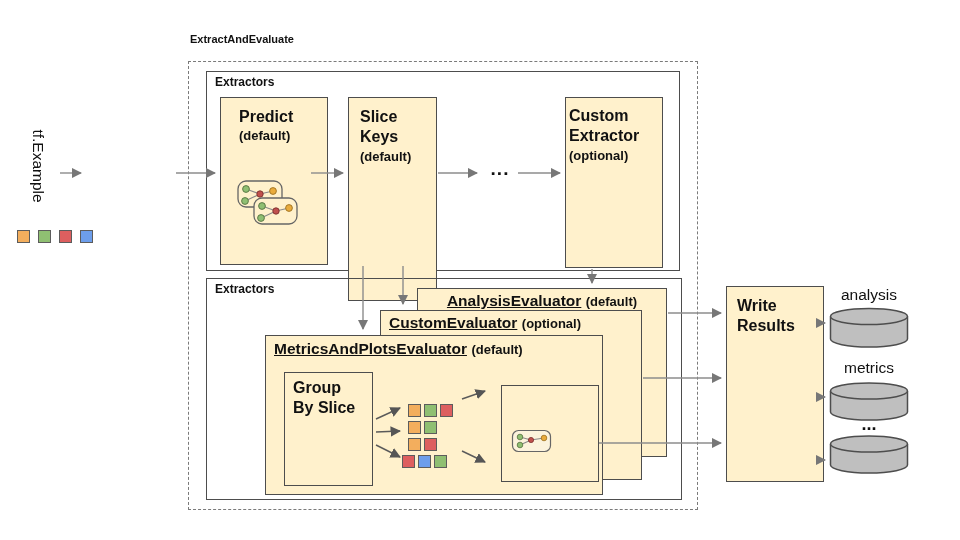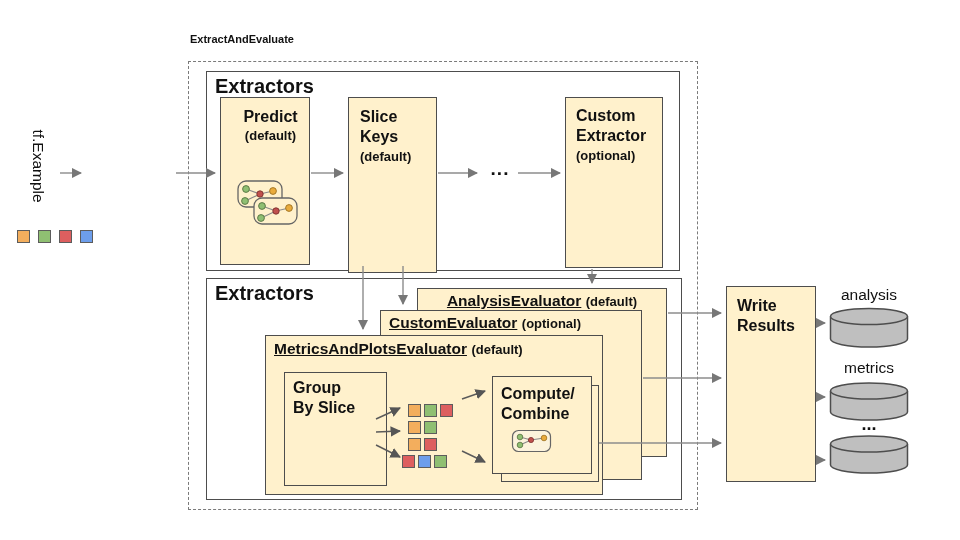--- a/index.html
+++ b/index.html
@@ -3,21 +3,21 @@
 <meta charset="utf-8">
 <style>
   html,body{margin:0;padding:0;background:#fff;}
   .canvas{position:relative;width:960px;height:540px;background:#ffffff;overflow:hidden;
           font-family:"Liberation Sans",sans-serif;color:#111;}
   .abs{position:absolute;box-sizing:border-box;}
   .ybox{position:absolute;box-sizing:border-box;background:#FFF1CC;border:1.5px solid #4d4d4d;}
   .container{position:absolute;box-sizing:border-box;border:1.5px solid #4d4d4d;background:transparent;}
   .dashed{position:absolute;box-sizing:border-box;border:1.6px dashed #7a7a7a;background:transparent;}
   .diagram-title{font-size:11px;font-weight:700;}
-  .sec-label{font-size:20px;font-weight:700;position:absolute;left:8px;top:3px;}
+  .sec-label{font-size:12px;font-weight:700;position:absolute;left:8px;top:3px;}
   .t1{font-weight:700;font-size:16px;line-height:1.28;white-space:pre-line;}
   .t2{font-weight:700;font-size:13px;line-height:1.25;margin-top:1px;}
   .ev-head{white-space:nowrap;}
   .ev-big{font-weight:700;font-size:15.5px;text-decoration:underline;}
   .ev-small{font-weight:700;font-size:13px;}
   .rot{transform:rotate(90deg);transform-origin:center center;font-size:15.5px;text-align:center;}
   .sq{display:inline-block;width:13px;height:13px;border:1.4px solid #5c5c5c;box-sizing:border-box;}
   .sqrow{position:absolute;display:flex;gap:3px;}
   .ellipsis{font-weight:700;font-size:19px;letter-spacing:1px;}
   .store-label{position:absolute;width:90px;text-align:center;font-size:15.5px;}
@@ -39,21 +39,21 @@
     </div>
 
 
   <div class="abs diagram-title" style="left:190px;top:33px;">ExtractAndEvaluate</div>
   <div class="dashed" style="left:188px;top:61px;width:510px;height:449px;"></div>
 
   <div class="container" style="left:206px;top:71px;width:474px;height:200px;">
     <span class="sec-label">Extractors</span>
   </div>
 
-  <div class="ybox" style="left:220px;top:97px;width:90px;height:168px;padding:9px 0 0 11px;text-align:center;">
+  <div class="ybox" style="left:220px;top:97px;width:108px;height:168px;padding:9px 0 0 18px;">
     <div class="t1">Predict</div>
     <div class="t2">(default)</div>
   </div>
 
   <svg class="abs" style="left:236px;top:178px;" width="62" height="48" viewBox="0 0 62 48">
     <rect x="2" y="3" width="44" height="26" rx="8" fill="#FFF1CC" stroke="#666" stroke-width="1.3"></rect>
     <g stroke="#8a8a8a" stroke-width="1.2">
       <line x1="10" y1="11" x2="24" y2="16"></line>
         <line x1="9" y1="23" x2="24" y2="16"></line>
         <line x1="24" y1="16" x2="37" y2="13"></line>
@@ -67,29 +67,29 @@
       <line x1="26" y1="28" x2="40" y2="33"></line>
         <line x1="25" y1="40" x2="40" y2="33"></line>
         <line x1="40" y1="33" x2="53" y2="30"></line>
     </g>
     <circle cx="26" cy="28" r="3.4" fill="#8FBF72" stroke="#55713f" stroke-width="0.9"></circle>
     <circle cx="25" cy="40" r="3.4" fill="#8FBF72" stroke="#55713f" stroke-width="0.9"></circle>
     <circle cx="40" cy="33" r="3.2" fill="#C0504D" stroke="#7c2f2d" stroke-width="0.9"></circle>
     <circle cx="53" cy="30" r="3.4" fill="#E9AB3C" stroke="#9c7020" stroke-width="0.9"></circle>
   </svg>
 
-  <div class="ybox" style="left:348px;top:97px;width:89px;height:176px;padding:9px 0 0 11px;">
+  <div class="ybox" style="left:348px;top:97px;width:89px;height:204px;padding:9px 0 0 11px;">
     <div class="t1">Slice
 Keys</div>
     <div class="t2">(default)</div>
   </div>
 
   <div class="abs ellipsis" style="left:482px;top:158px;width:36px;text-align:center;">...</div>
 
-  <div class="ybox" style="left:565px;top:97px;width:98px;height:171px;padding:8px 0 0 10px;">
+  <div class="ybox" style="left:565px;top:97px;width:98px;height:171px;padding:8px 0 0 3px;">
     <div class="t1">Custom
 Extractor</div>
     <div class="t2">(optional)</div>
   </div>
 
   <div class="container" style="left:206px;top:278px;width:476px;height:222px;">
     <span class="sec-label">Extractors</span>
   </div>
 
   <div class="ybox" style="left:417px;top:288px;width:250px;height:169px;padding-top:3px;text-align:center;">
@@ -106,21 +106,21 @@
     </span>
   </div>
 
   <div class="ybox" style="left:265px;top:335px;width:338px;height:160px;padding:4px 0 0 8px;">
     <span class="ev-head">
       <span class="ev-big">MetricsAndPlotsEvaluator</span>
       <span class="ev-small">(default)</span>
     </span>
   </div>
 
-  <div class="ybox" style="left:284px;top:372px;width:103px;height:114px;padding:5px 0 0 8px;border-width:1.4px;">
+  <div class="ybox" style="left:284px;top:372px;width:89px;height:114px;padding:5px 0 0 8px;border-width:1.4px;">
     <div class="t1">Group
 By Slice</div>
   </div>
 
   <div class="sqrow" style="left:408px;top:404px;">
       <span class="sq" style="background: rgb(243, 174, 93);"></span>
       <span class="sq" style="background: rgb(143, 191, 114);"></span>
       <span class="sq" style="background: rgb(221, 95, 95);"></span>
     </div>
   <div class="sqrow" style="left:408px;top:421px;">
@@ -131,38 +131,34 @@
       <span class="sq" style="background: rgb(243, 174, 93);"></span>
       <span class="sq" style="background: rgb(221, 95, 95);"></span>
     </div>
   <div class="sqrow" style="left:402px;top:455px;">
       <span class="sq" style="background: rgb(221, 95, 95);"></span>
       <span class="sq" style="background: rgb(109, 158, 235);"></span>
       <span class="sq" style="background: rgb(143, 191, 114);"></span>
     </div>
 
   <div class="ybox" style="left:501px;top:385px;width:98px;height:97px;border-width:1.4px;"></div>
-  <div class="ybox" style="left:492px;top:376px;width:100px;height:98px;padding:7px 0 0 8px;border-width:1.4px;">
-    <div class="t1">Compute/
-Combine</div>
-  </div>
   <svg class="abs" style="left:511px;top:429px;" width="42" height="26" viewBox="0 0 42 26">
     <rect x="1.5" y="1.5" width="38" height="21" rx="6" fill="#FCF3DC" stroke="#666" stroke-width="1.2"></rect>
     <g stroke="#8a8a8a" stroke-width="1.1">
       <line x1="9" y1="8" x2="20" y2="11"></line>
         <line x1="9" y1="16" x2="20" y2="11"></line>
         <line x1="20" y1="11" x2="33" y2="9"></line>
     </g>
     <circle cx="9" cy="8" r="2.8" fill="#8FBF72" stroke="#55713f" stroke-width="0.8"></circle>
     <circle cx="9" cy="16" r="2.8" fill="#8FBF72" stroke="#55713f" stroke-width="0.8"></circle>
     <circle cx="20" cy="11" r="2.6" fill="#C0504D" stroke="#7c2f2d" stroke-width="0.8"></circle>
     <circle cx="33" cy="9" r="2.8" fill="#E9AB3C" stroke="#9c7020" stroke-width="0.8"></circle>
   </svg>
 
-  <div class="ybox" style="left:726px;top:286px;width:90px;height:196px;padding:9px 0 0 10px;">
+  <div class="ybox" style="left:726px;top:286px;width:98px;height:196px;padding:9px 0 0 10px;">
     <div class="t1">Write
 Results</div>
   </div>
 
   <div class="store-label" style="left:824px;top:286px;">analysis</div>
   <svg class="abs" style="left:829px;top:307px;" width="80" height="42" viewBox="0 0 80 42">
     <path d="M1.5,9.5 L1.5,32 A38.5,8 0 0 0 78.5,32 L78.5,9.5" fill="#BFBFBF" stroke="#4d4d4d" stroke-width="1.5"></path>
     <ellipse cx="40" cy="9.5" rx="38.5" ry="8" fill="#BFBFBF" stroke="#4d4d4d" stroke-width="1.5"></ellipse>
   </svg>
 

